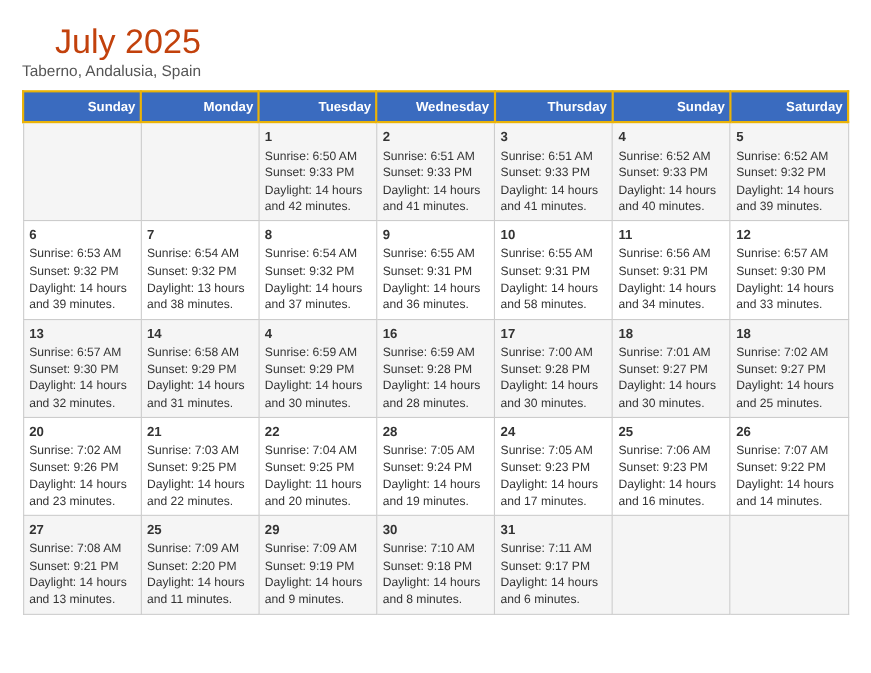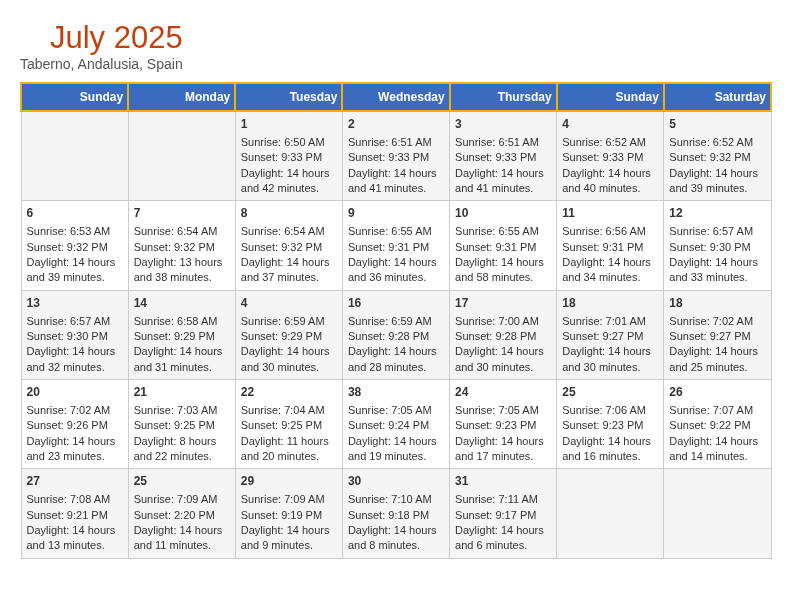--- a/index.html
+++ b/index.html
@@ -128,23 +128,23 @@
         <td><span class="day-num">13</span><span>Sunrise: 6:57 AM</span><br><span>Sunset: 9:30 PM</span><br><span>Daylight: 14 hours and 32 minutes.</span></td>
         <td><span class="day-num">14</span><span>Sunrise: 6:58 AM</span><br><span>Sunset: 9:29 PM</span><br><span>Daylight: 14 hours and 31 minutes.</span></td>
         <td><span class="day-num">4</span><span>Sunrise: 6:59 AM</span><br><span>Sunset: 9:29 PM</span><br><span>Daylight: 14 hours and 30 minutes.</span></td>
         <td><span class="day-num">16</span><span>Sunrise: 6:59 AM</span><br><span>Sunset: 9:28 PM</span><br><span>Daylight: 14 hours and 28 minutes.</span></td>
         <td><span class="day-num">17</span><span>Sunrise: 7:00 AM</span><br><span>Sunset: 9:28 PM</span><br><span>Daylight: 14 hours and 30 minutes.</span></td>
         <td><span class="day-num">18</span><span>Sunrise: 7:01 AM</span><br><span>Sunset: 9:27 PM</span><br><span>Daylight: 14 hours and 30 minutes.</span></td>
         <td><span class="day-num">18</span><span>Sunrise: 7:02 AM</span><br><span>Sunset: 9:27 PM</span><br><span>Daylight: 14 hours and 25 minutes.</span></td>
       </tr>
       <tr>
         <td><span class="day-num">20</span><span>Sunrise: 7:02 AM</span><br><span>Sunset: 9:26 PM</span><br><span>Daylight: 14 hours and 23 minutes.</span></td>
-        <td><span class="day-num">21</span><span>Sunrise: 7:03 AM</span><br><span>Sunset: 9:25 PM</span><br><span>Daylight: 8 hours and 22 minutes.</span></td>
+        <td><span class="day-num">21</span><span>Sunrise: 7:03 AM</span><br><span>Sunset: 9:25 PM</span><br><span>Daylight: 14 hours and 22 minutes.</span></td>
         <td><span class="day-num">22</span><span>Sunrise: 7:04 AM</span><br><span>Sunset: 9:25 PM</span><br><span>Daylight: 11 hours and 20 minutes.</span></td>
-        <td><span class="day-num">38</span><span>Sunrise: 7:05 AM</span><br><span>Sunset: 9:24 PM</span><br><span>Daylight: 14 hours and 19 minutes.</span></td>
+        <td><span class="day-num">28</span><span>Sunrise: 7:05 AM</span><br><span>Sunset: 9:24 PM</span><br><span>Daylight: 14 hours and 19 minutes.</span></td>
         <td><span class="day-num">24</span><span>Sunrise: 7:05 AM</span><br><span>Sunset: 9:23 PM</span><br><span>Daylight: 14 hours and 17 minutes.</span></td>
         <td><span class="day-num">25</span><span>Sunrise: 7:06 AM</span><br><span>Sunset: 9:23 PM</span><br><span>Daylight: 14 hours and 16 minutes.</span></td>
         <td><span class="day-num">26</span><span>Sunrise: 7:07 AM</span><br><span>Sunset: 9:22 PM</span><br><span>Daylight: 14 hours and 14 minutes.</span></td>
       </tr>
       <tr>
         <td><span class="day-num">27</span><span>Sunrise: 7:08 AM</span><br><span>Sunset: 9:21 PM</span><br><span>Daylight: 14 hours and 13 minutes.</span></td>
         <td><span class="day-num">25</span><span>Sunrise: 7:09 AM</span><br><span>Sunset: 2:20 PM</span><br><span>Daylight: 14 hours and 11 minutes.</span></td>
         <td><span class="day-num">29</span><span>Sunrise: 7:09 AM</span><br><span>Sunset: 9:19 PM</span><br><span>Daylight: 14 hours and 9 minutes.</span></td>
         <td><span class="day-num">30</span><span>Sunrise: 7:10 AM</span><br><span>Sunset: 9:18 PM</span><br><span>Daylight: 14 hours and 8 minutes.</span></td>
         <td><span class="day-num">31</span><span>Sunrise: 7:11 AM</span><br><span>Sunset: 9:17 PM</span><br><span>Daylight: 14 hours and 6 minutes.</span></td>

